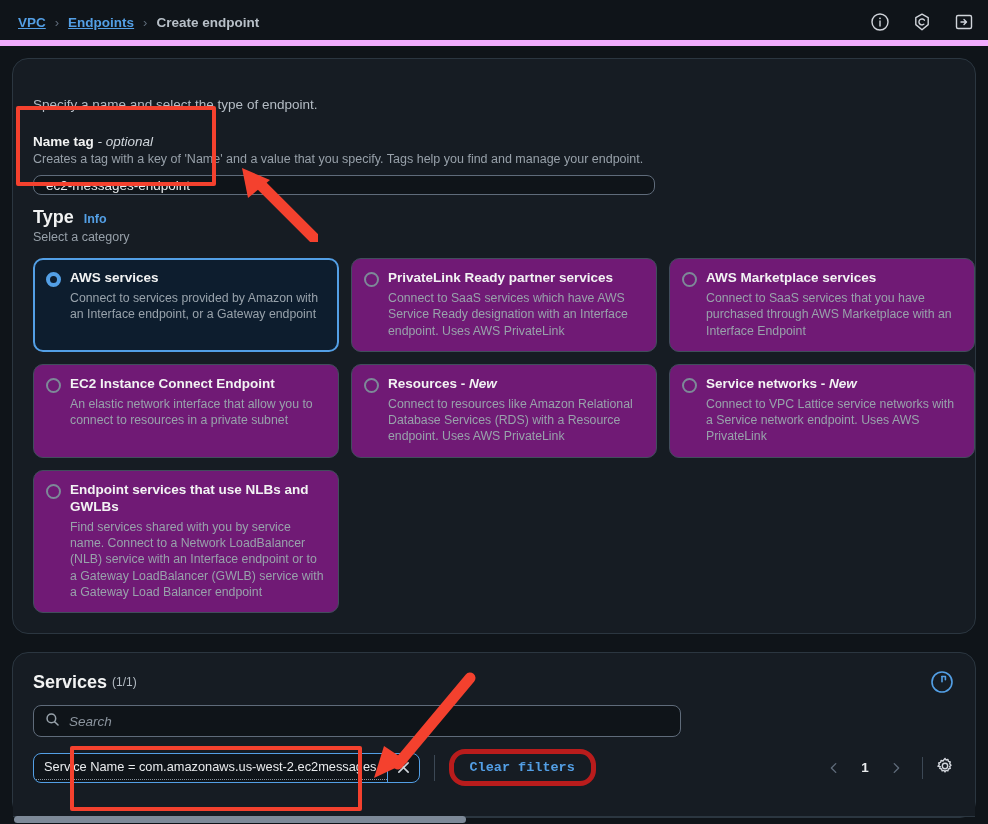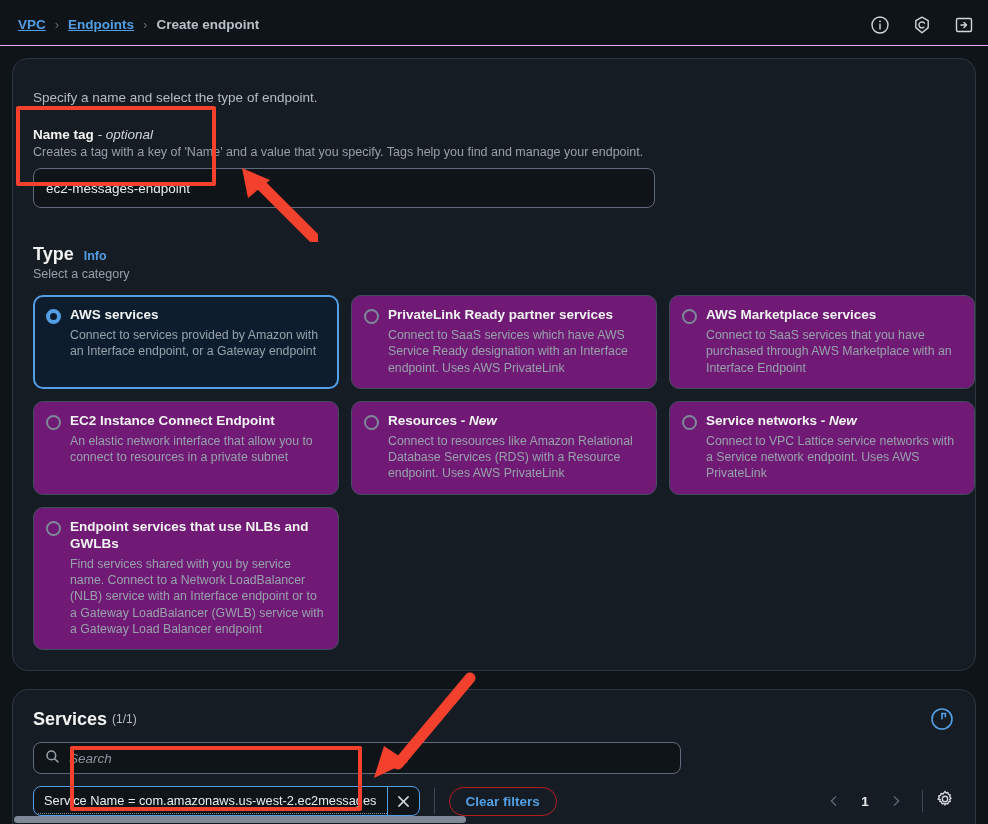--- a/index.html
+++ b/index.html
@@ -8,21 +8,21 @@
     background: #0f1419;
     font-family: "Liberation Sans", sans-serif;
     overflow: hidden;
   }
   body { position: relative; }
 
   
   .topbar {
     height: 46px; width: 988px;
     background: #0f1419;
-    border-bottom: 1px solid #f0abfc;
+    border-bottom: 6px solid #f0abfc;
     display: flex; align-items: center;
     padding: 4px 14px 0 18px;
     position: relative;
   }
   .crumbs { display: flex; align-items: center; font-size: 13.5px; font-weight: bold; }
   .crumb-link { color: #539fe5; text-decoration: underline; cursor: pointer; }
   .crumb-current { color: #b8c0c8; }
   .crumb-sep {
     color: #5f6b7a; margin: 0 9px; font-size: 13px; font-weight: normal;
     display: inline-block;
@@ -35,40 +35,40 @@
     background: #161c23;
     border: 1px solid #2b3640;
     border-radius: 16px;
     margin: 12px 12px 0 12px;
   }
   .panel-pad { padding: 18px 20px 20px 20px; }
 
   h2.section-title {
     font-size: 19px; color: #f2f3f3; font-weight: bold; letter-spacing: .1px;
   }
-  .section-sub { font-size: 13.5px; color: #b4bcc4; margin-top: 13px; }
+  .section-sub { font-size: 13.5px; color: #b4bcc4; margin-top: 20px; }
 
   .field-label { font-size: 13.5px; color: #f2f3f3; font-weight: bold; margin-top: 22px; }
   .field-label .optional { font-weight: normal; font-style: italic; color: #d0d6dc; }
   .field-desc { font-size: 12.5px; color: #97a0a9; margin-top: 3px; }
 
   .text-input {
     margin-top: 9px;
-    width: 622px; height: 40px;
+    width: 622px; height: 20px;
     background: #0f1419;
     border: 1px solid #5f6b7a;
     border-radius: 8px;
     color: #e9ebed;
     font-size: 13.5px;
     font-family: "Liberation Sans", sans-serif;
     padding: 0 12px;
     outline: none;
   }
 
-  .type-head { margin-top: 36px; display: flex; align-items: baseline; gap: 10px; }
+  .type-head { margin-top: 12px; display: flex; align-items: baseline; gap: 10px; }
   .type-head .t { font-size: 18px; font-weight: bold; color: #f2f3f3; }
   .type-head .info { font-size: 12.5px; color: #539fe5; text-decoration: none; cursor: pointer; font-weight: bold; }
   .type-sub { font-size: 12.5px; color: #97a0a9; margin-top: 2px; }
 
   .cards {
     margin-top: 14px;
     display: grid;
     grid-template-columns: 306px 306px 306px;
     gap: 12px;
   }
@@ -131,23 +131,23 @@
     white-space: nowrap; overflow: hidden; text-overflow: clip;
     border-bottom: 1px dotted #8b949e; line-height: 24px; margin-top: 0;
     max-width: 378px;
   }
   .token-x {
     width: 32px; height: 28px; display: flex; align-items: center; justify-content: center;
     border-left: 1px solid #539fe5; color: #d1d5db; cursor: pointer;
   }
   .vdiv { width: 1px; height: 26px; background: #3c4855; margin: 0 14px; }
   .clear-filters {
-    border: 1px solid #b91c1c; border-radius: 16px; background: transparent;
+    border: 5px solid #b91c1c; border-radius: 16px; background: transparent;
     color: #539fe5; font-size: 13.5px; font-weight: bold;
-    padding: 6px 16px; cursor: pointer; font-family: Liberation Sans, sans-serif;
+    padding: 6px 16px; cursor: pointer; font-family: Liberation Mono, monospace;
   }
   .pager { margin-left: auto; display: flex; align-items: center; gap: 4px; }
   .pg-arrow { width: 28px; height: 28px; display: flex; align-items: center; justify-content: center; color: #5f6b7a; cursor: pointer; }
   .pg-num { font-size: 13.5px; color: #e9ebed; font-weight: bold; width: 26px; text-align: center; }
   .pager-div { width: 1px; height: 22px; background: #3c4855; margin: 0 8px; }
   .gear { width: 20px; height: 20px; color: #d1d5db; cursor: pointer; }
 
   table.svc-table { width: 100%; border-collapse: collapse; margin-top: 12px; table-layout: fixed; }
   table.svc-table th {
     text-align: left; font-size: 13px; color: #b4bcc4; font-weight: bold;

